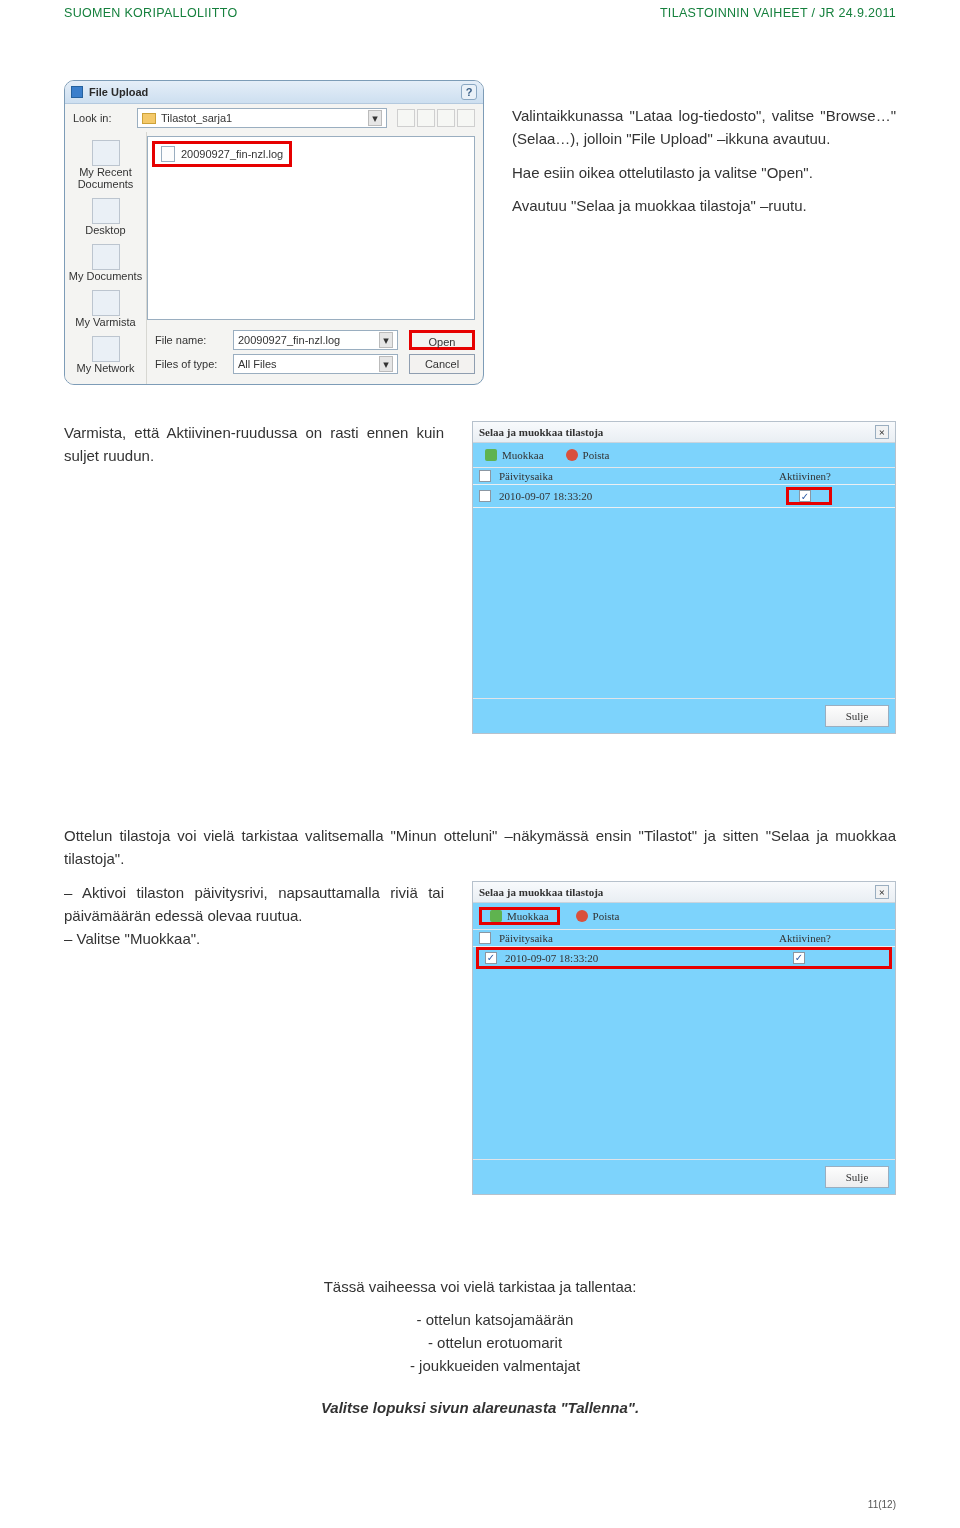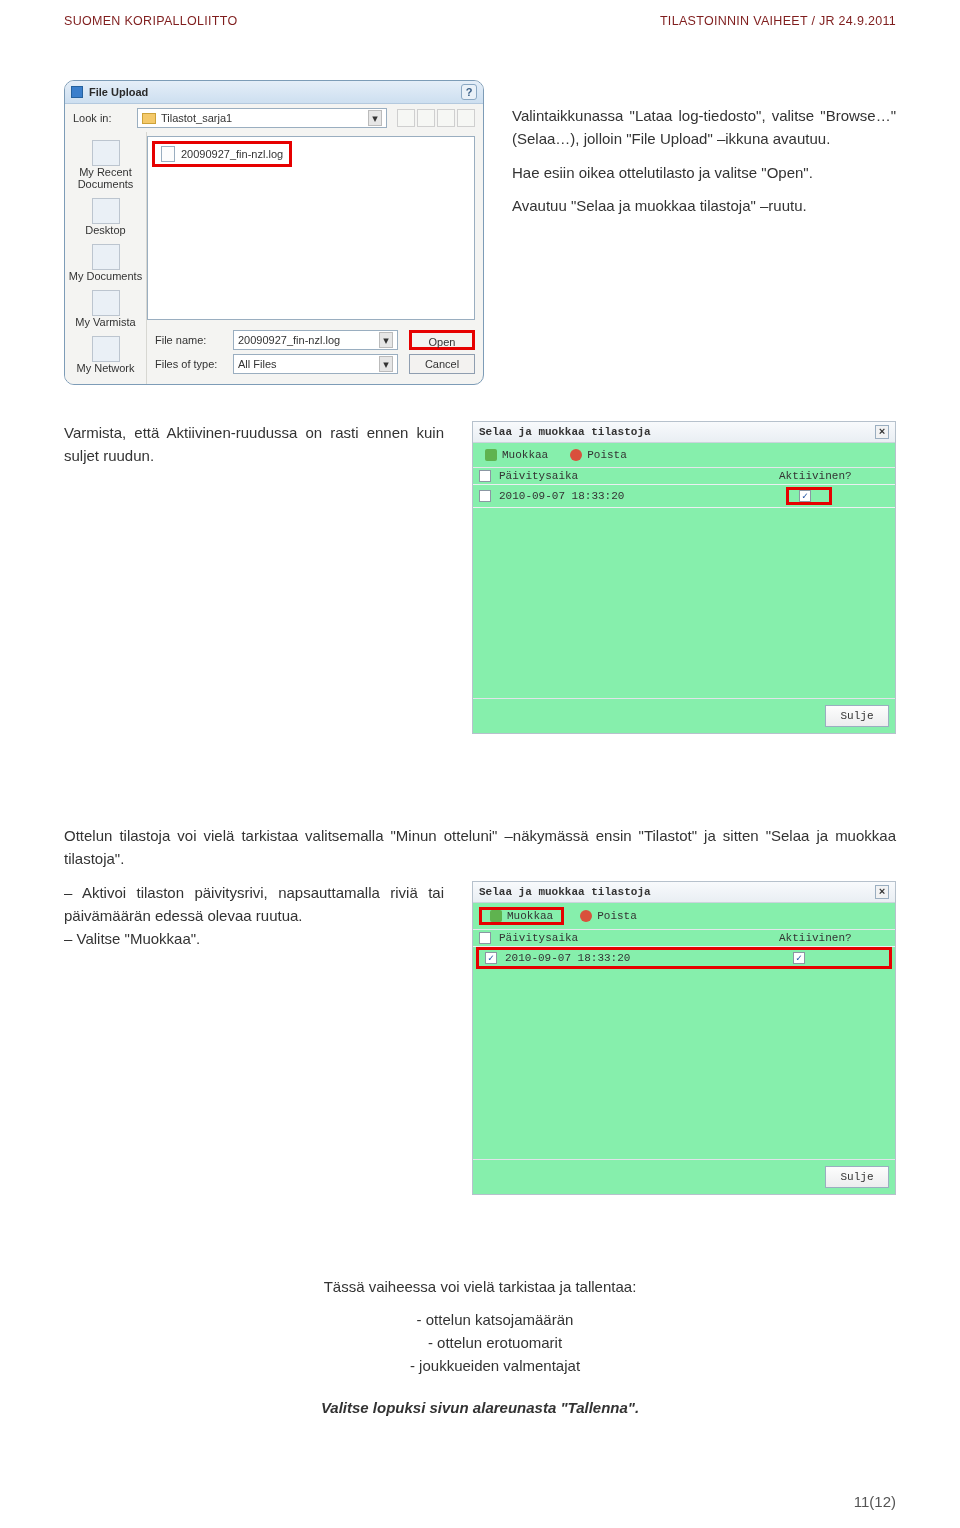--- a/index.html
+++ b/index.html
@@ -13,23 +13,22 @@
     overflow: hidden;
   }
   .page-header {
     position: absolute;
     top: 6px;
     left: 64px;
     right: 64px;
     display: flex;
     justify-content: space-between;
     font-size: 12.5px;
-    color: #7f1d1d;
+    color: #15803d;
     letter-spacing: 0.3px;
-    margin-top: 8px;
   }
   .content {
     position: absolute;
     top: 80px;
     left: 64px;
     right: 64px;
   }
   .row1 {
     display: flex;
     gap: 28px;
@@ -188,22 +187,22 @@
     margin-left: 5px;
   }
   .fu-btn-highlight { border: 3px solid #e60000; }
 
   
   .sm-wrap { display: flex; gap: 28px; margin-top: 18px; }
   .sm-text { width: 380px; }
   .sm-dialog {
     flex: 1;
     border: 1px solid #b6c1cc;
-    background: #86efac;
-    font-family: Liberation Mono, monospace;
+    background: #7dd3fc;
+    font-family: Liberation Serif, serif;
     font-size: 11px;
     color: #333;
   }
   .sm-title {
     display: flex;
     align-items: center;
     justify-content: space-between;
     background: linear-gradient(#f8fafc, #e9eef3);
     padding: 3px 6px;
     border-bottom: 1px solid #cbd4dd;
@@ -295,21 +294,21 @@
   ul.dashlist { list-style: none; padding-left: 0; }
   ul.dashlist li::before { content: "–  "; }
   ul.hyphlist { list-style: none; padding-left: 0; }
   ul.hyphlist li::before { content: "-   "; }
   .bold-ital { font-weight: bold; font-style: italic; }
 
   .page-num {
     position: absolute;
     bottom: 18px;
     right: 64px;
-    font-size: 15px;
+    font-size: 10px;
     color: #555;
   }
 </style>
 </head>
 <body>
 
 <div class="page-header">
   <div>SUOMEN KORIPALLOLIITTO</div>
   <div>TILASTOINNIN VAIHEET / JR  24.9.2011</div>
 </div>

